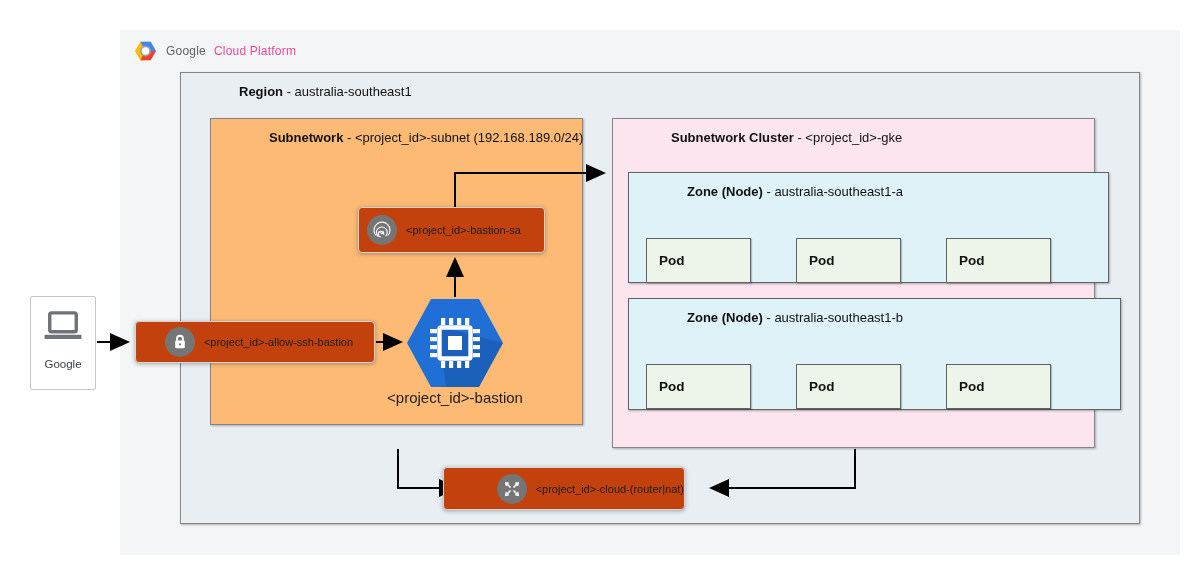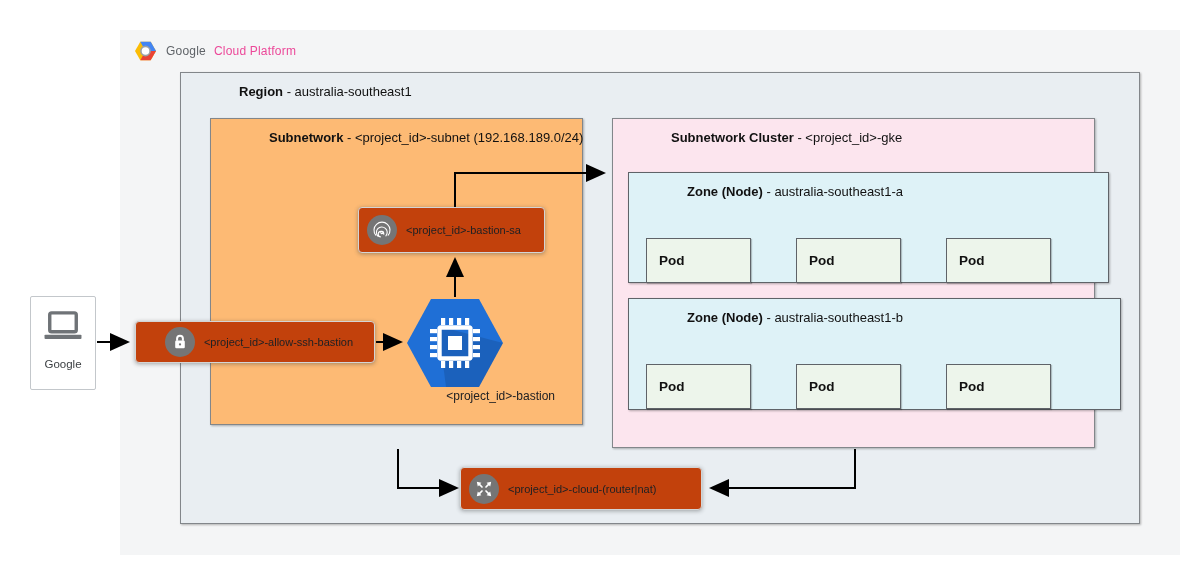--- a/index.html
+++ b/index.html
@@ -26,30 +26,30 @@
          border: 1px solid #5f6368; box-shadow: 1px 1px 1px rgba(0,0,0,.22);
          display: flex; align-items: center; padding-left: 12px;
          font-weight: bold; font-size: 13.5px; color: #111; }
   .pod.p1 { left: 17px; } .pod.p2 { left: 167px; } .pod.p3 { left: 317px; }
 
   .node-box { position: absolute; background: #c2410c; border: 1px solid #d4d4d4; border-radius: 4px;
               box-shadow: 0 1px 4px rgba(60,64,67,.45); display: flex; align-items: center;
               gap: 9px; padding-left: 8px; font-size: 11px; color: #202124; z-index: 6; }
   #fw-box     { left: 135px; top: 321px; width: 240px; height: 42px; justify-content: center; }
   #sa-box     { left: 358px; top: 207px; width: 187px; height: 46px; }
-  #router-box { left: 460px; top: 467px; width: 242px; height: 43px; }
+  #router-box { left: 443px; top: 467px; width: 242px; height: 43px; justify-content: flex-end; }
 
   #laptop-box { position: absolute; left: 30px; top: 296px; width: 66px; height: 94px;
                 background: #fff; border: 1px solid #c3c7cb; border-radius: 2px;
                 display: flex; flex-direction: column; align-items: center; z-index: 6; }
   #laptop-box svg { margin-top: 13px; }
   .laptop-label { margin-top: 12px; font-size: 11.5px; color: #3c4043; }
 
-  .bastion-label { position: absolute; left: 355px; top: 389px; width: 200px; text-align: right;
-                   font-size: 12px; color: #202124; z-index: 6; }
+  .bastion-label { position: absolute; left: 355px; top: 389px; width: 200px; text-align: center;
+                   font-size: 15px; color: #202124; z-index: 6; }
 
   #wires { position: absolute; left: 0; top: 0; width: 1200px; height: 585px; pointer-events: none; z-index: 5; }
 </style>
 </head>
 <body>
 
 <div id="stage">
 
   <div class="canvas-bg"></div>
 

